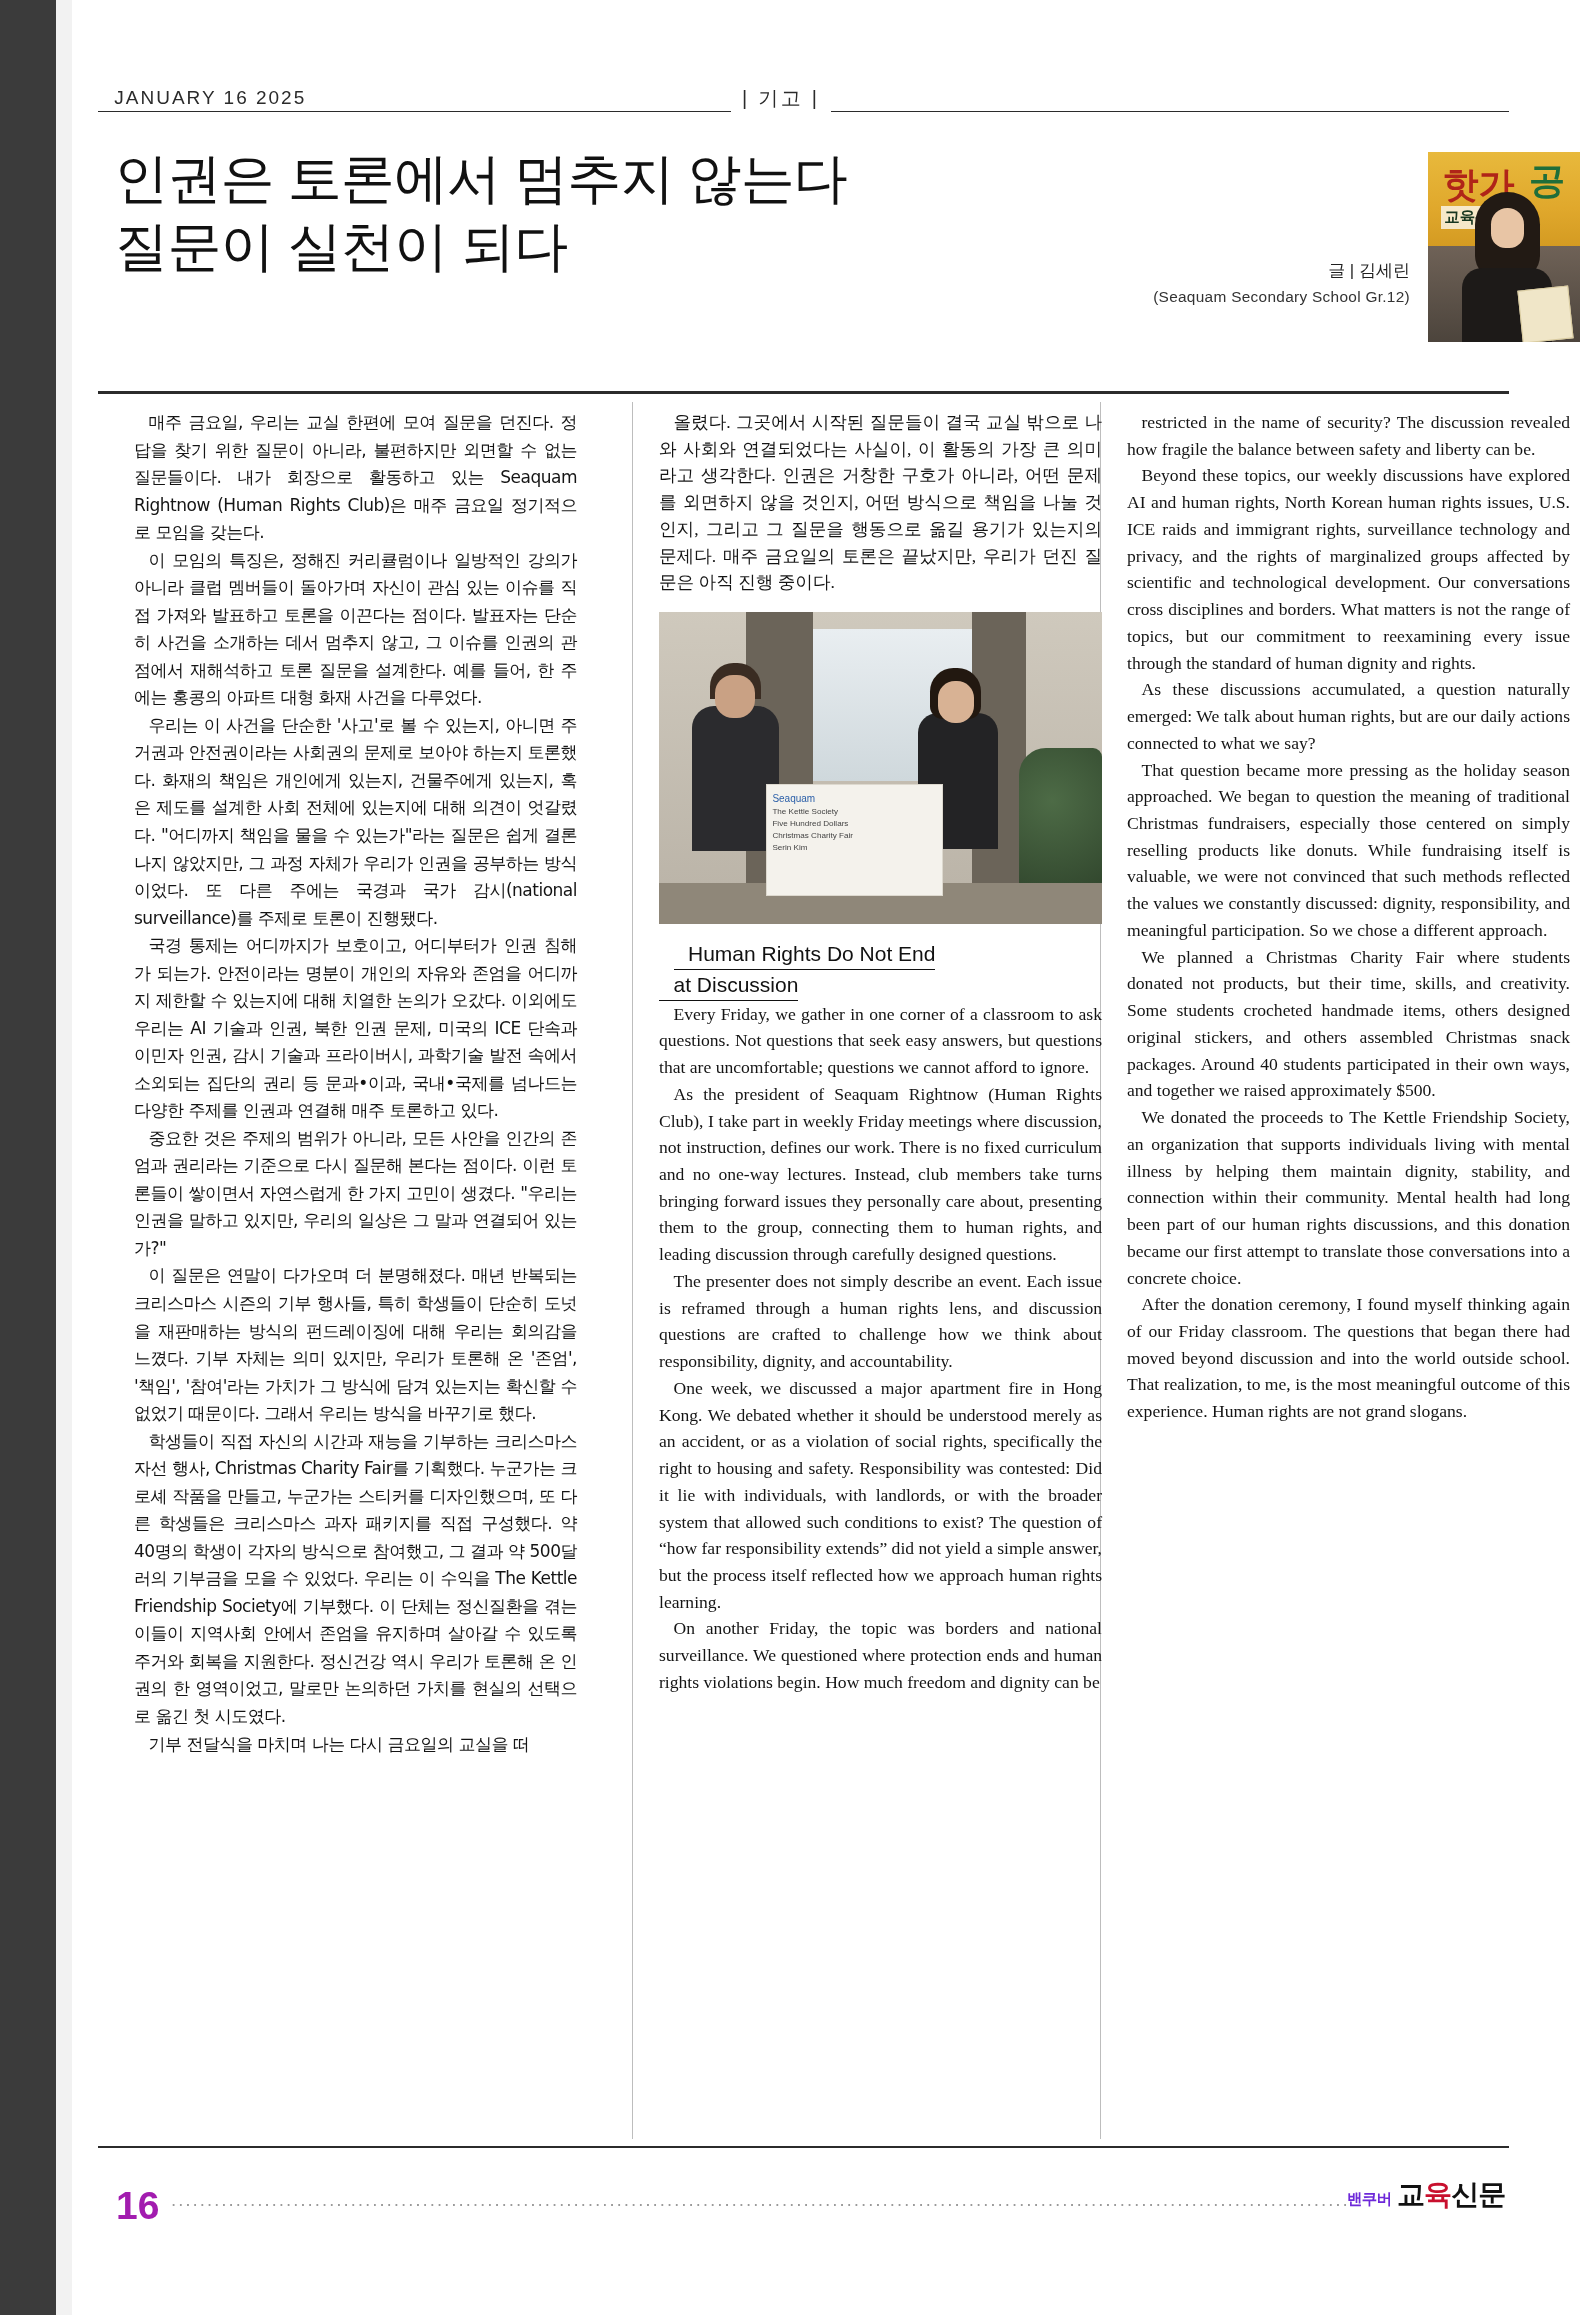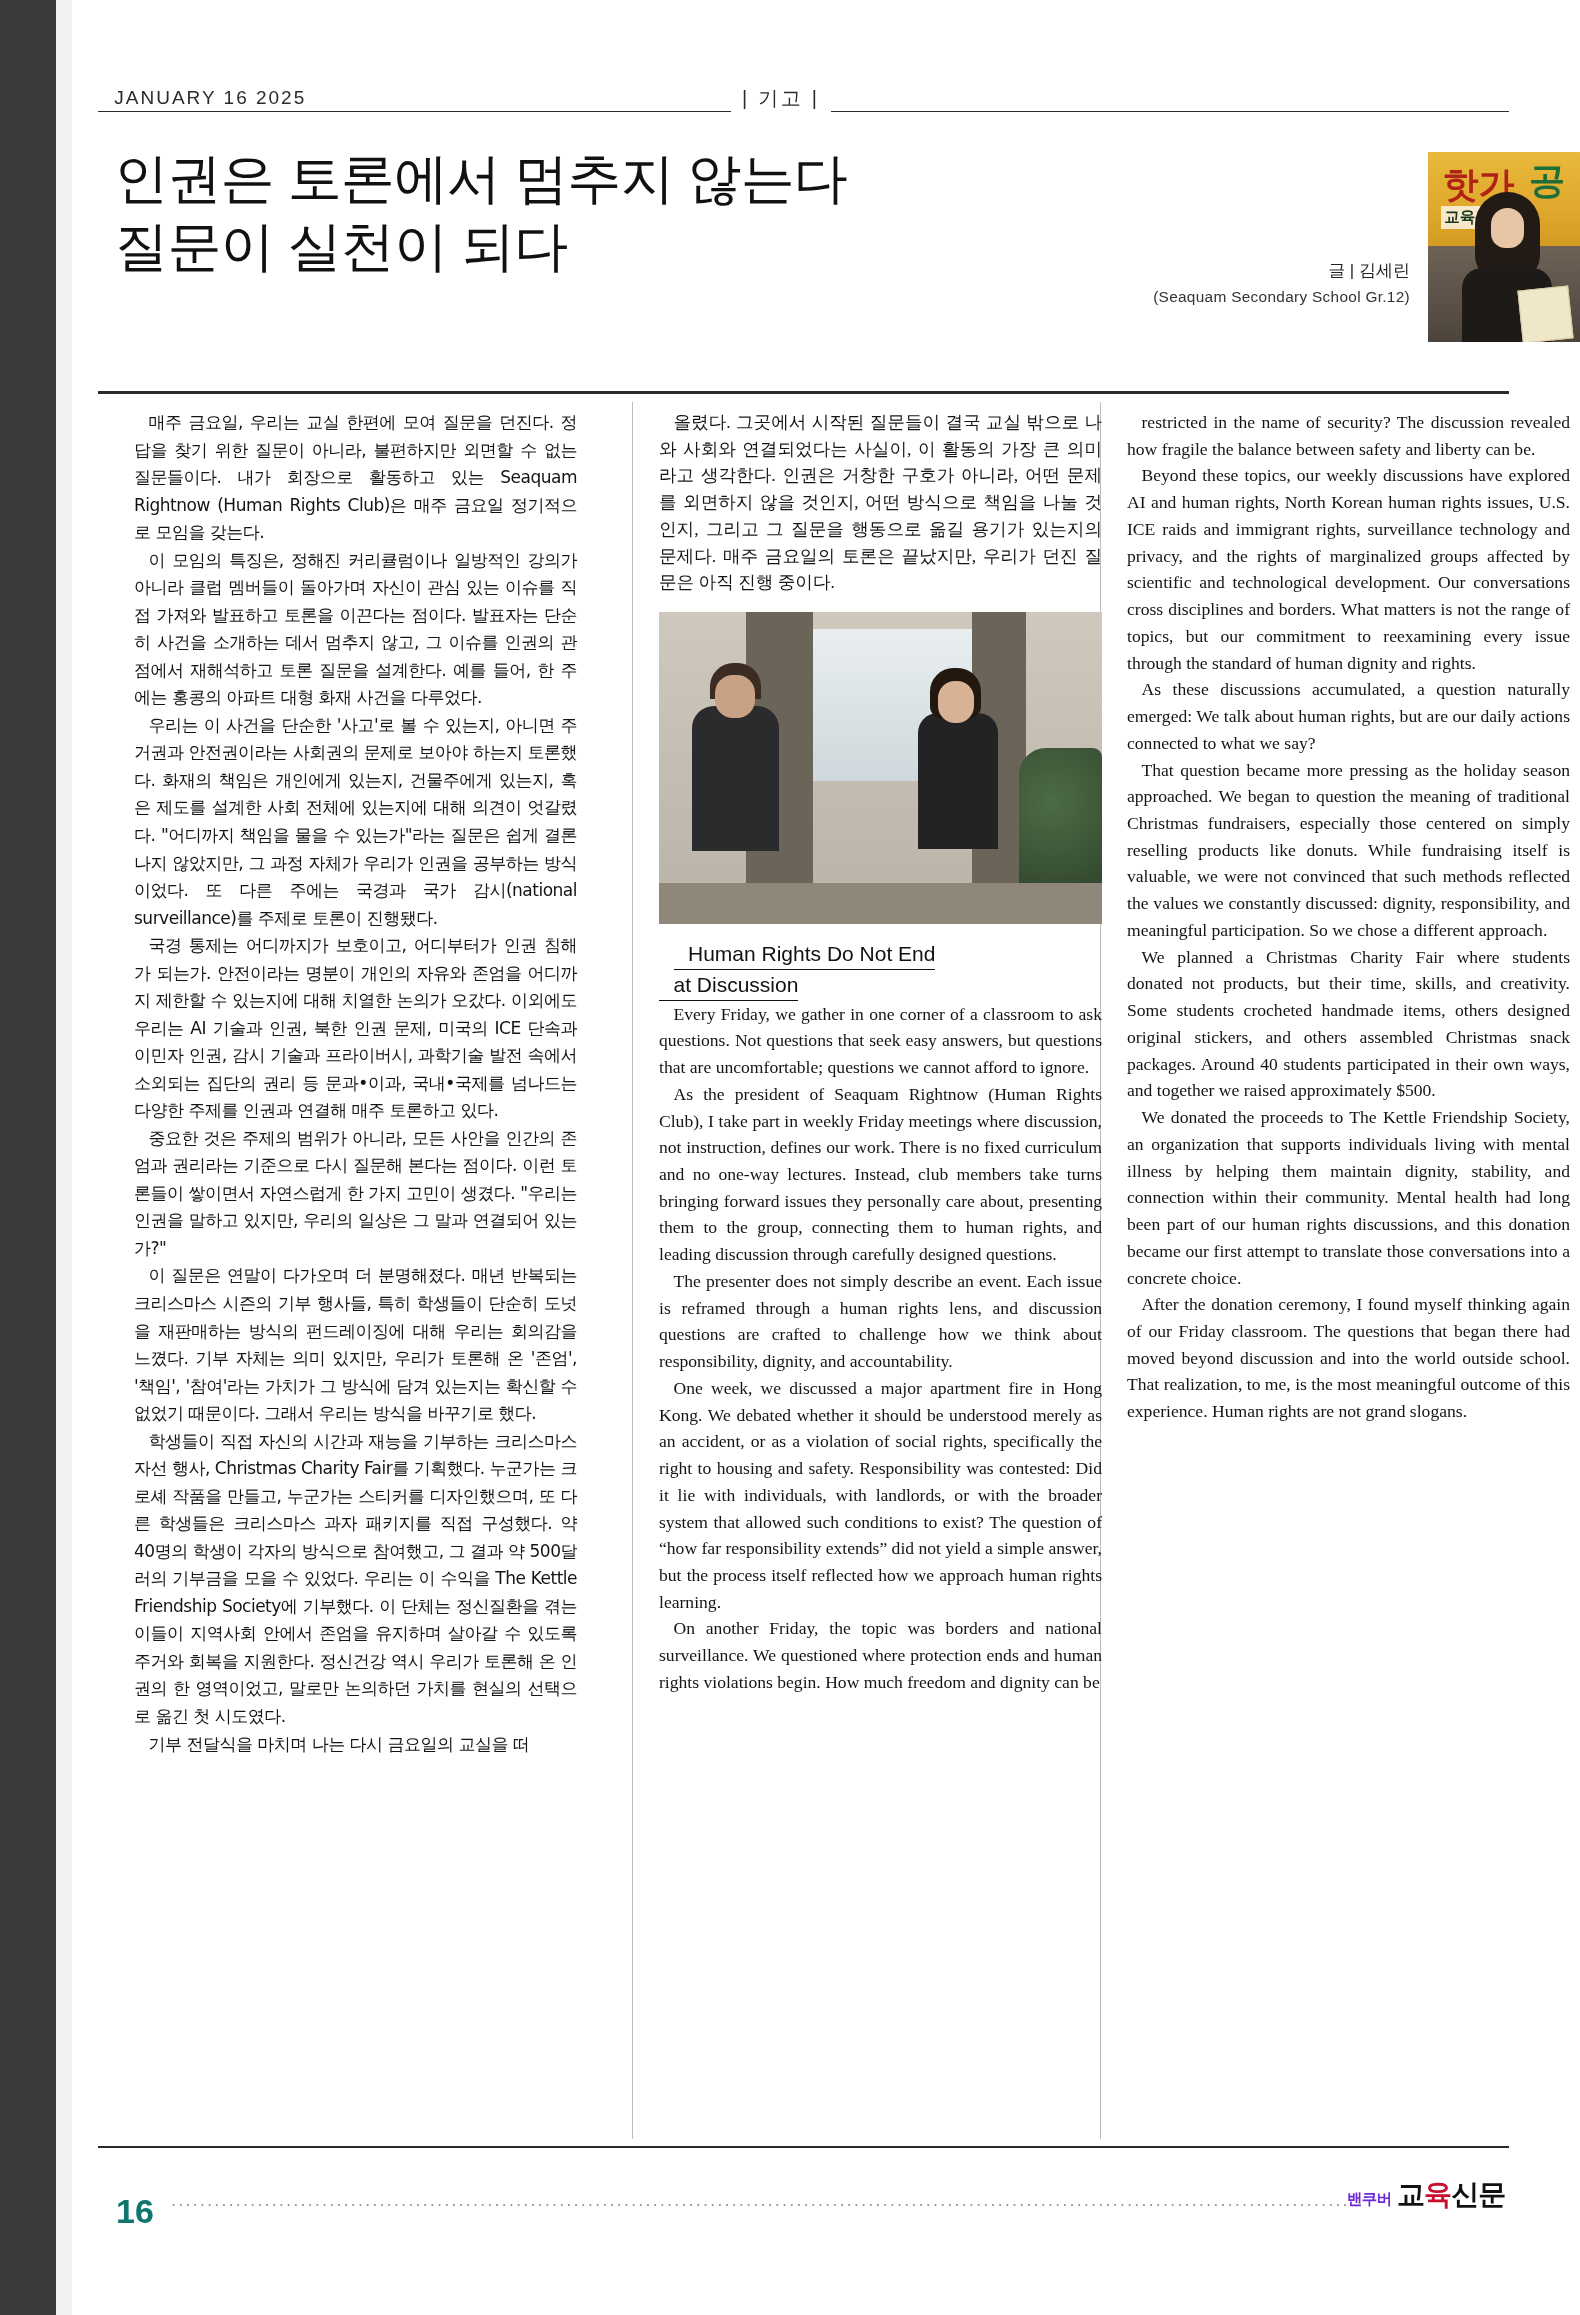--- a/index.html
+++ b/index.html
@@ -229,21 +229,21 @@
     color: #111;
     text-indent: 0;
     margin: 0 0 9px 0;
   }
   .photo-caption span { border-bottom: 1.8px solid #111; display: inline-block; }
 
   
   .folio {
     position: absolute; left: 18px; top: 2184px;
     font-family: "Liberation Sans", sans-serif;
-    font-weight: 700; font-size: 34px; color: #0f766e; margin-top: 8px;
+    font-weight: 700; font-size: 39px; color: #a21caf;
   }
   .dots {
     position: absolute; left: 72px; top: 2204px; width: 1176px; height: 1.8px;
     background-image: radial-gradient(circle, #9a9a9a 0.9px, transparent 1.3px);
     background-size: 7.2px 1.8px;
   }
   .logo {
     position: absolute; right: 3.6px; top: 2176px;
     font-family: "Liberation Sans", sans-serif;
     display: flex; align-items: baseline; gap: 5.4px;
@@ -315,20 +315,27 @@
         <div class="sp-curtain-l"></div>
         <div class="sp-curtain-r"></div>
         <div class="sp-plant"></div>
         <div class="sp-floor"></div>
         <div class="sp-p1"></div>
         <div class="sp-p1hair"></div>
         <div class="sp-p1head"></div>
         <div class="sp-p2"></div>
         <div class="sp-p2hair"></div>
         <div class="sp-p2head"></div>
+        <div class="sp-board">
+          <div class="bt">Seaquam</div>
+          <div>The Kettle Society</div>
+          <div>Five Hundred Dollars</div>
+          <div>Christmas Charity Fair</div>
+          <div>Serin Kim</div>
+        </div>
       </div>
 
       <p class="photo-caption">
         <span>Human Rights Do Not End</span><br>
         <span>at Discussion</span>
       </p>
 
       <p>Every Friday, we gather in one corner of a classroom to ask questions. Not questions that seek easy answers, but questions that are uncomfortable; questions we cannot afford to ignore.</p>
       <p>As the president of Seaquam Rightnow (Human Rights Club), I take part in weekly Friday meetings where discussion, not instruction, defines our work. There is no fixed curriculum and no one-way lectures. Instead, club members take turns bringing forward issues they personally care about, presenting them to the group, connecting them to human rights, and leading discussion through carefully designed questions.</p>
       <p>The presenter does not simply describe an event. Each issue is reframed through a human rights lens, and discussion questions are crafted to challenge how we think about responsibility, dignity, and accountability.</p>

